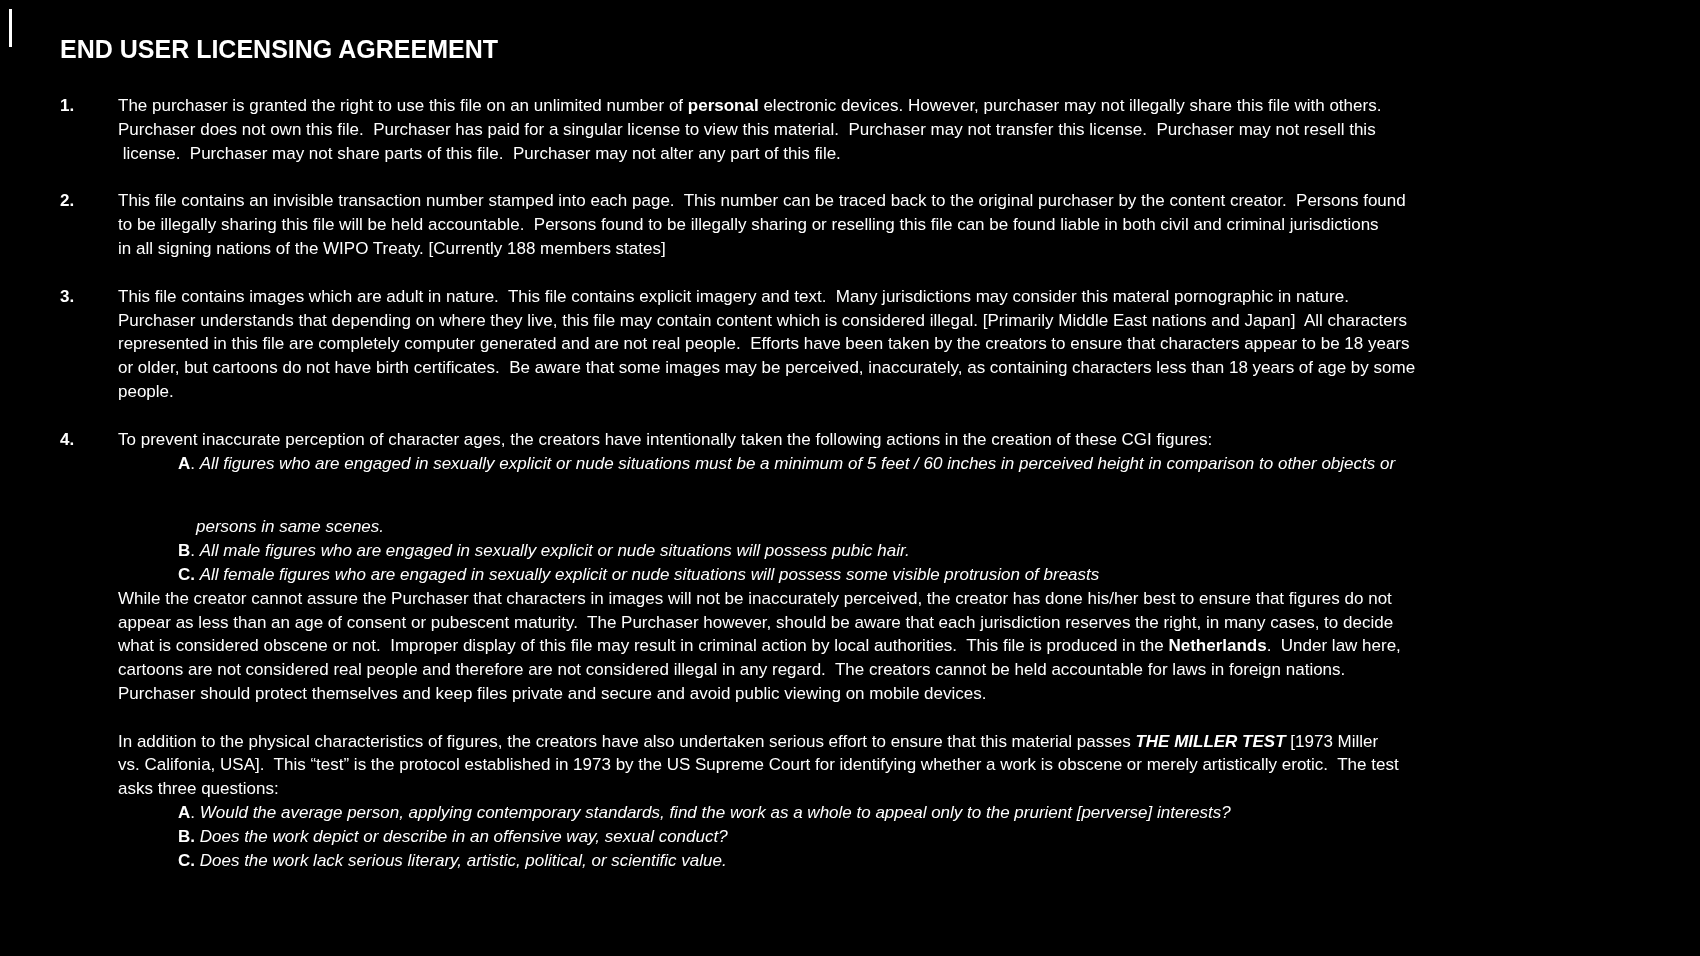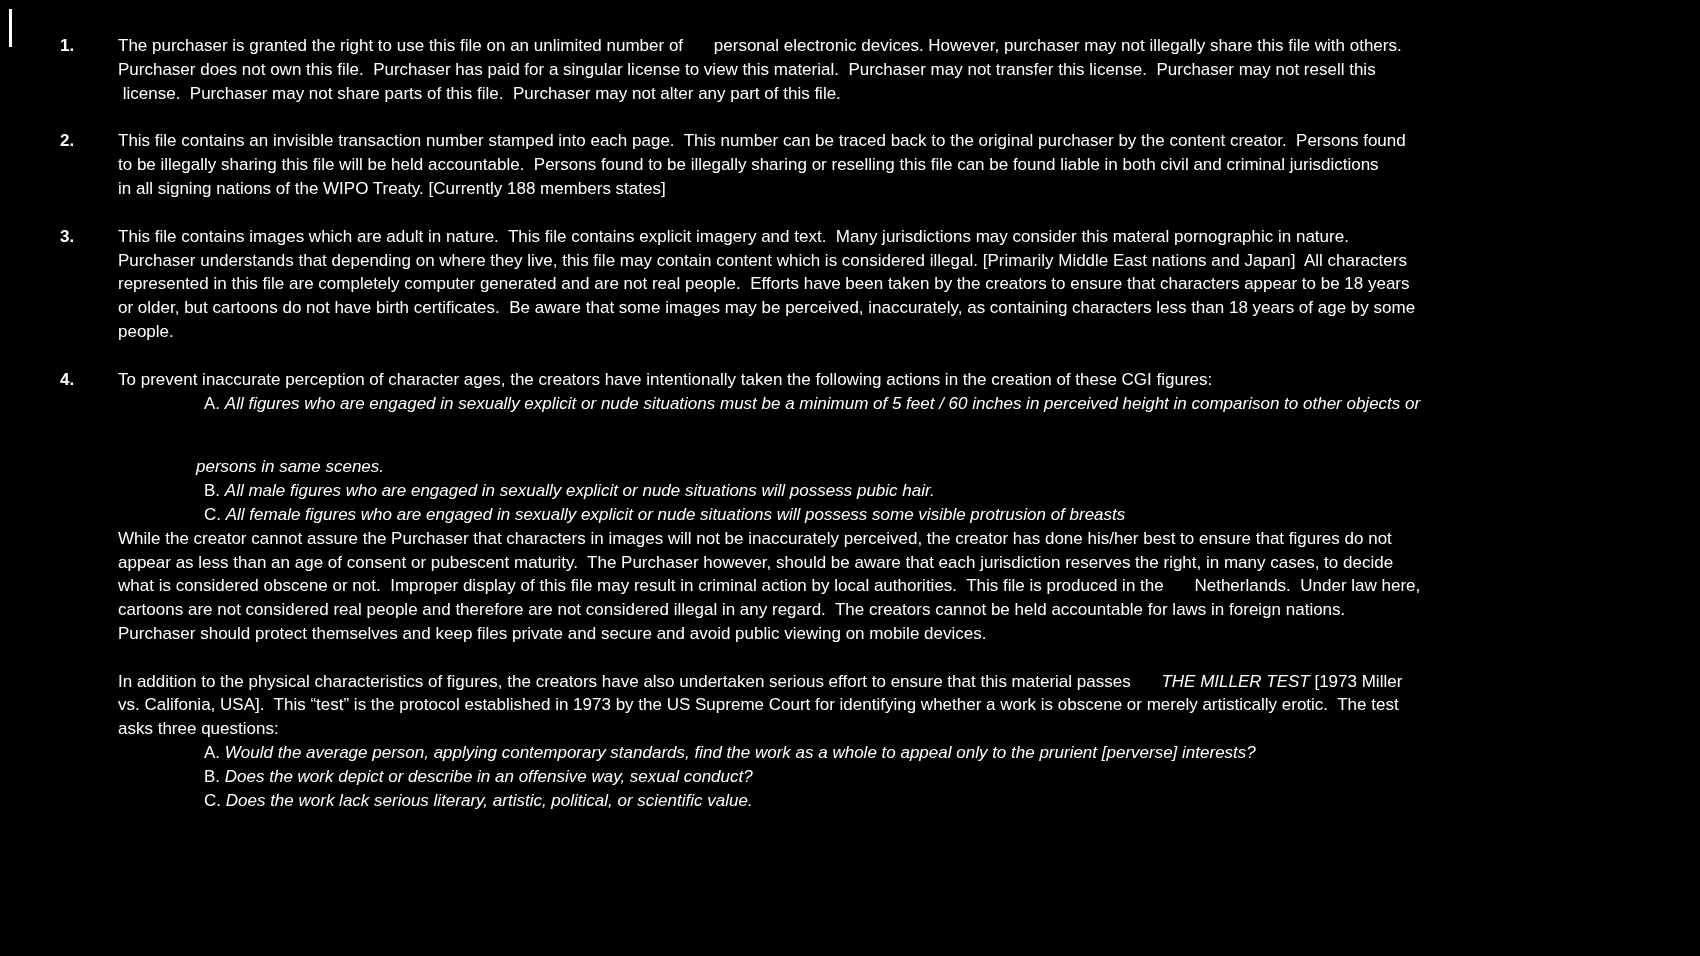--- a/index.html
+++ b/index.html
@@ -27,29 +27,30 @@
     width:58px;flex:0 0 58px;
     font-weight:bold;font-size:17px;line-height:23.8px;
   }
   .item-body{
     flex:1;font-size:17px;line-height:23.8px;
     white-space:pre-wrap;
   }
   .line{min-height:23.8px;}
   .line.ind1{padding-left:60px;}
   .line.ind2{padding-left:78px;margin-top:40px;}
-  .b{font-weight:normal;margin-left:26px;}
+  .b{font-weight:bold;}
   .i{font-style:italic;}
 </style>
 </head>
 <body>
 
 <div class="edge-artifact"></div>
 
 <main class="page">
+  <h1 class="doc-title">END USER LICENSING AGREEMENT</h1>
   <div>
       <div class="item">
         <div class="item-num">1.</div>
         <div class="item-body"><div class="line"><span>The purchaser is granted the right to use this file on an unlimited number of </span><span class="b">personal</span><span> electronic devices. However, purchaser may not illegally share this file with others.</span></div><div class="line"><span>Purchaser does not own this file.  Purchaser has paid for a singular license to view this material.  Purchaser may not transfer this license.  Purchaser may not resell this</span></div><div class="line"><span> license.  Purchaser may not share parts of this file.  Purchaser may not alter any part of this file.</span></div></div>
       </div>
       <div class="item">
         <div class="item-num">2.</div>
         <div class="item-body"><div class="line"><span>This file contains an invisible transaction number stamped into each page.  This number can be traced back to the original purchaser by the content creator.  Persons found</span></div><div class="line"><span>to be illegally sharing this file will be held accountable.  Persons found to be illegally sharing or reselling this file can be found liable in both civil and criminal jurisdictions</span></div><div class="line"><span>in all signing nations of the WIPO Treaty. [Currently 188 members states]</span></div></div>
       </div>
       <div class="item">

